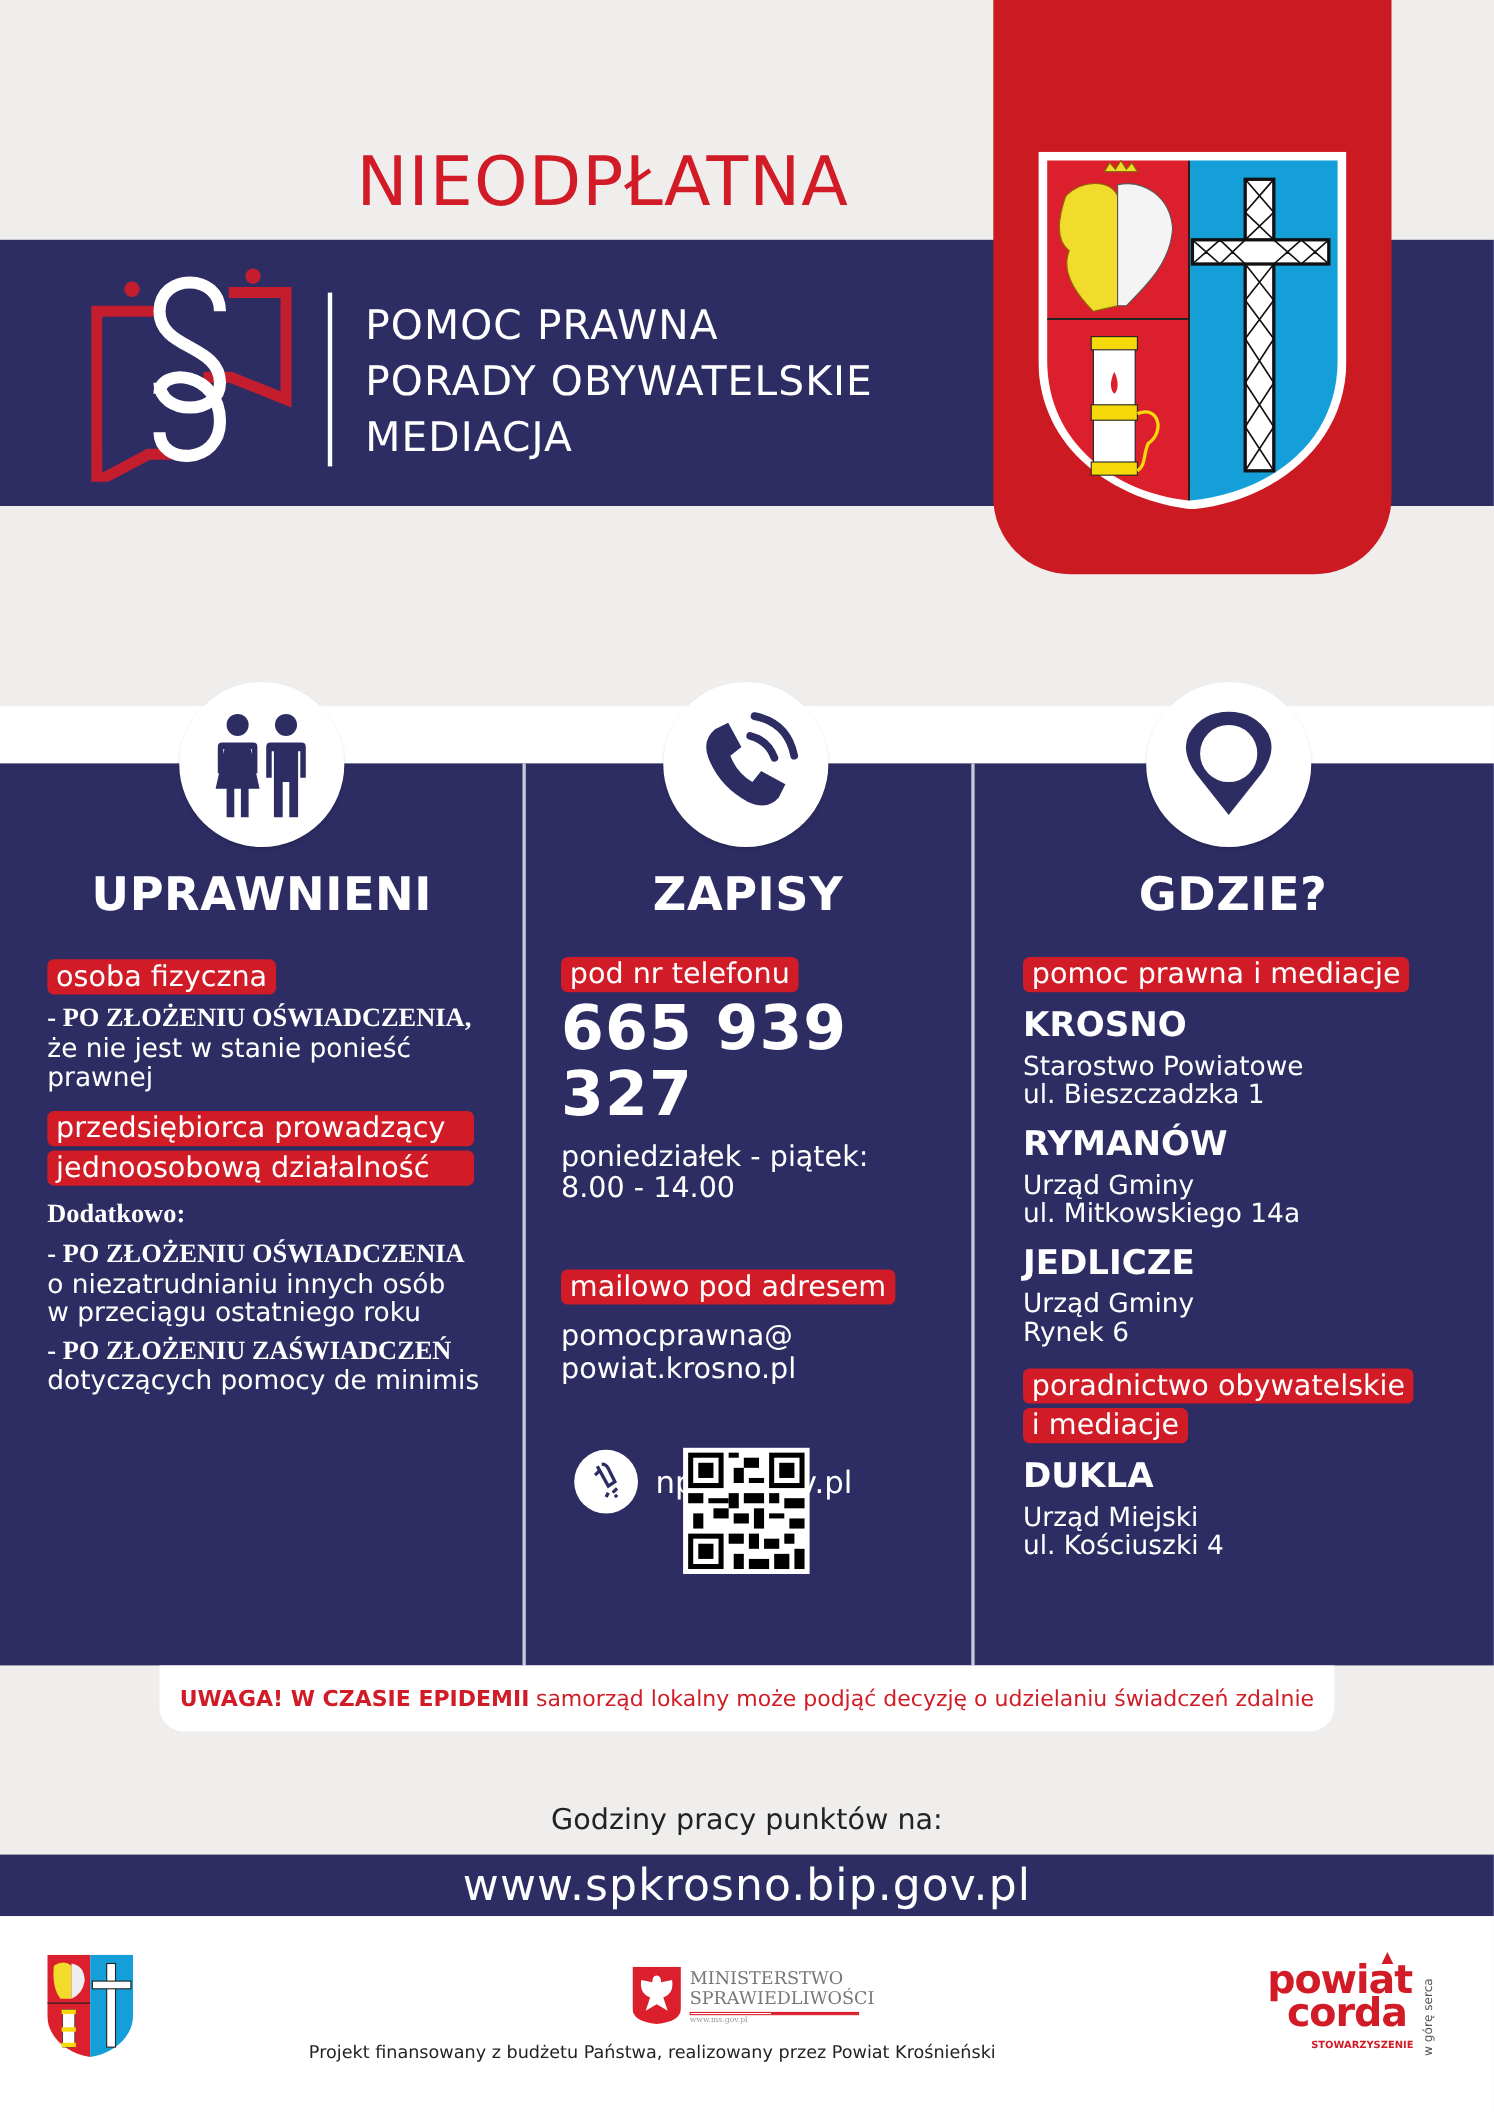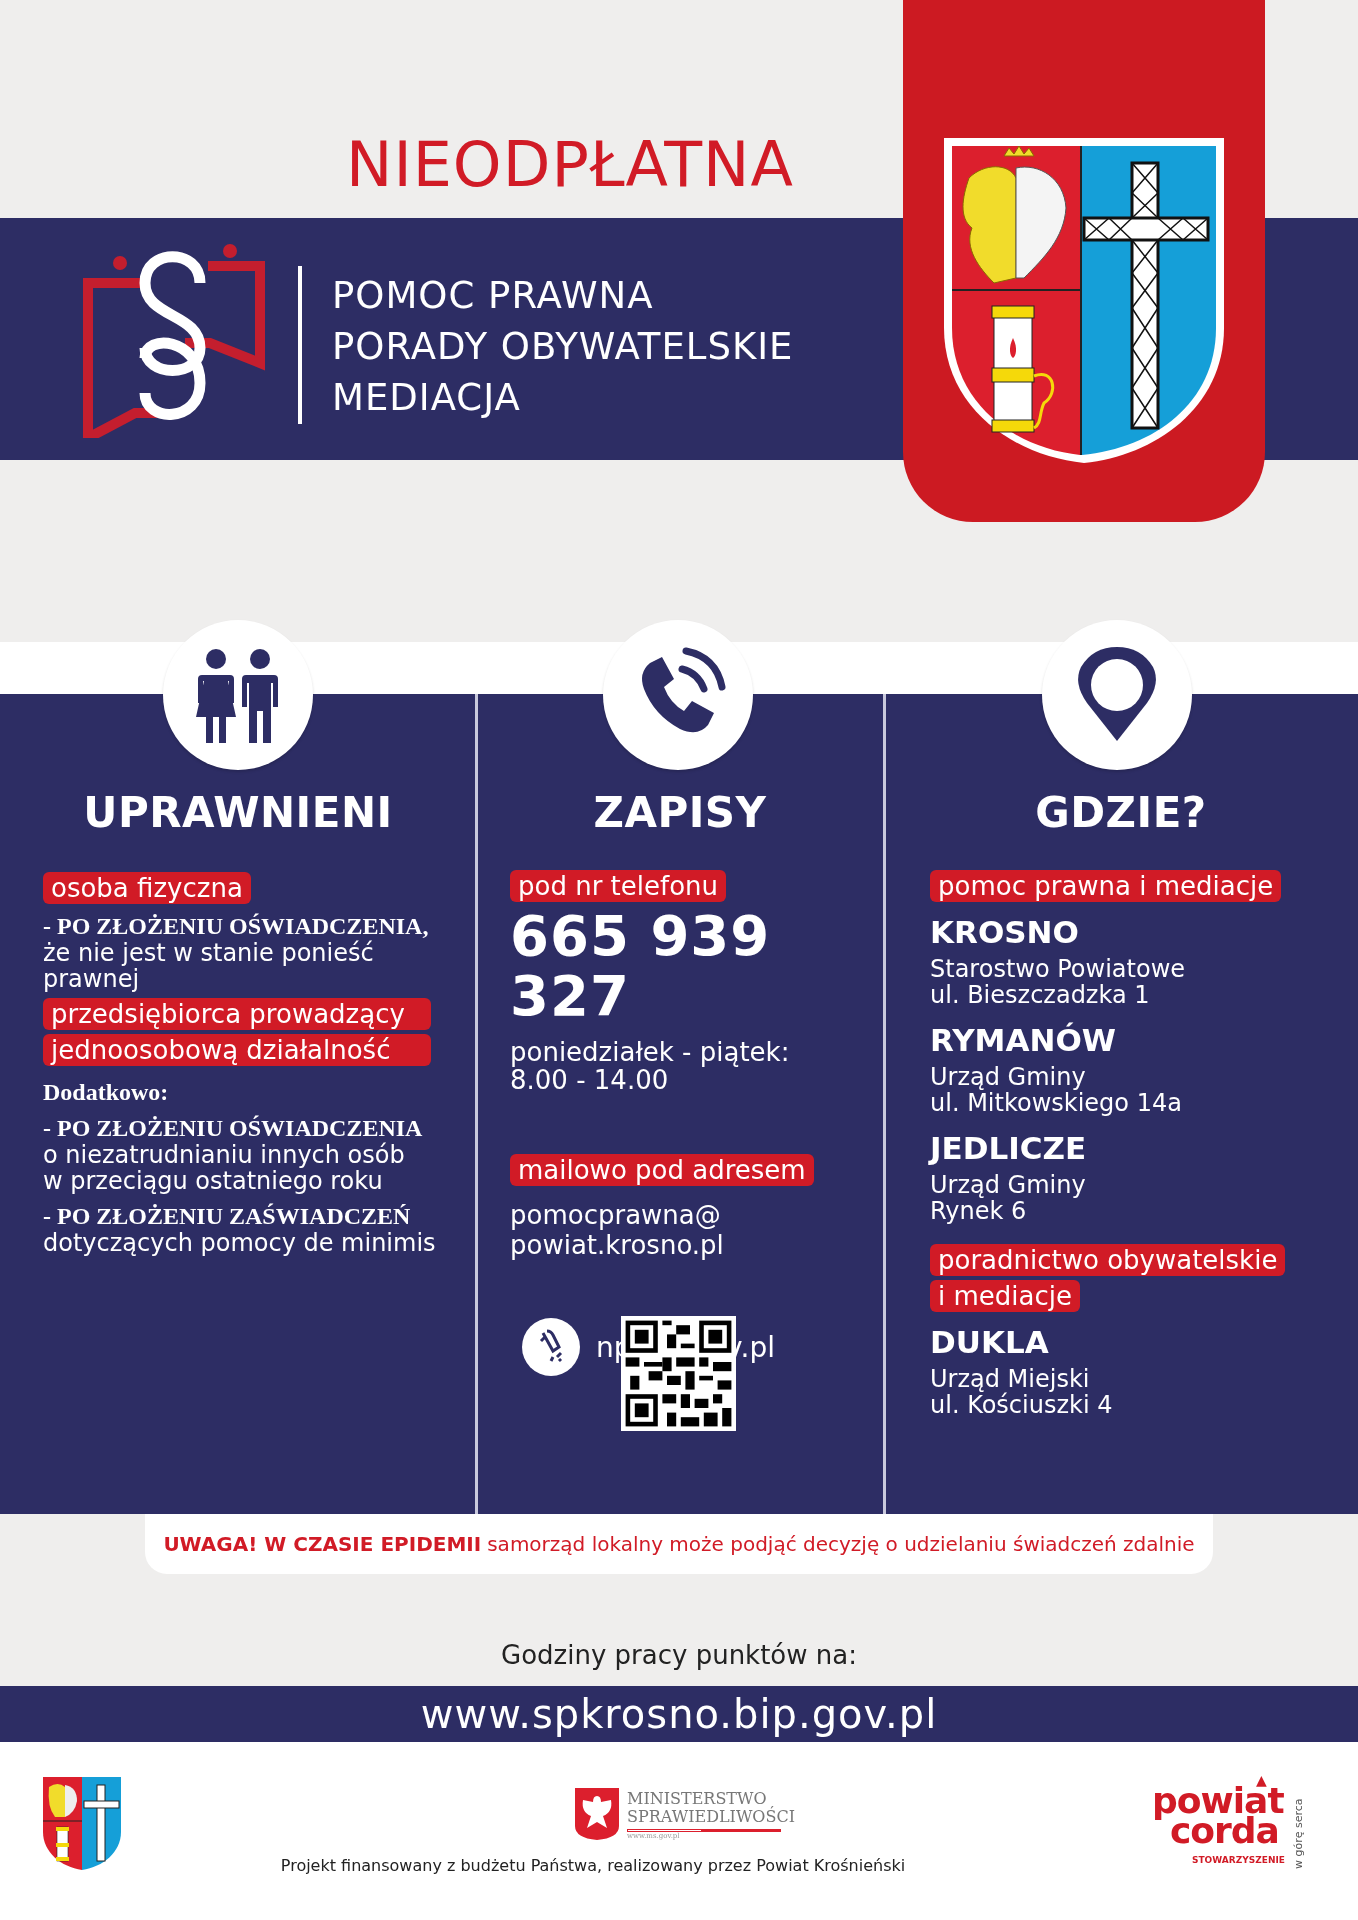--- a/index.html
+++ b/index.html
@@ -7,21 +7,21 @@
   body {
     position: relative; overflow: hidden;
     background: #efeeed;
     font-family: "DejaVu Sans", sans-serif;
     color: #fff;
   }
   .abs { position: absolute; }
   .navy { background: #2d2d64; }
 
   
-  #title { left: 346px; top: 128px; font-size: 62px; color: #d11b26; letter-spacing: 1px; font-family: "DejaVu Sans", sans-serif; font-weight: normal; }
+  #title { left: 324px; top: 128px; font-size: 62px; color: #d11b26; letter-spacing: 1px; font-family: "DejaVu Sans", sans-serif; font-weight: normal; }
   #header-band { left: 0; top: 218px; width: 1358px; height: 242px; }
   #logo { left: 80px; top: 238px; width: 190px; height: 200px; }
   #header-divider { left: 298px; top: 266px; width: 4px; height: 158px; background: #fff; }
   #header-lines { left: 332px; top: 270px; font-size: 37px; line-height: 51px; font-weight: normal; letter-spacing: 1px; }
 
   
   #shield-bg { left: 903px; top: 0; width: 362px; height: 522px; background: #cc1a22; border-radius: 0 0 70px 70px; }
   #shield { left: 944px; top: 138px; width: 280px; height: 325px; }
 
   
@@ -115,21 +115,21 @@
       <path d="M58,30 H86 Q90,30 90,34 V62 H85 V38 H83 V98 H75 V66 H69 V98 H61 V38 H59 V62 H54 V34 Q54,30 58,30 Z"></path>
     </g>
   </svg>
 </div>
 <div class="abs col-title" style="left:0; width:476px">UPRAWNIENI</div>
 <div class="abs" style="left:43px; top:872px; width:420px">
   <span class="pill">osoba fizyczna</span>
   <div class="txt-b" style="margin-top:4px">- PO ZŁOŻENIU OŚWIADCZENIA,</div>
   <div class="txt">że nie jest w stanie ponieść</div>
   <div class="txt">prawnej</div>
-  <div style="margin-top:6px">
+  <div style="margin-top:18px">
     <div><span class="pill" style="width:388px">przedsiębiorca prowadzący</span></div>
     <div><span class="pill" style="width:388px">jednoosobową działalność</span></div>
   </div>
   <div class="txt-b" style="margin-top:8px">Dodatkowo:</div>
   <div class="txt-b" style="margin-top:8px">- PO ZŁOŻENIU OŚWIADCZENIA</div>
   <div class="txt">o niezatrudnianiu innych osób</div>
   <div class="txt">w przeciągu ostatniego roku</div>
   <div class="txt-b" style="margin-top:8px">- PO ZŁOŻENIU ZAŚWIADCZEŃ</div>
   <div class="txt">dotyczących pomocy de minimis</div>
 </div>

